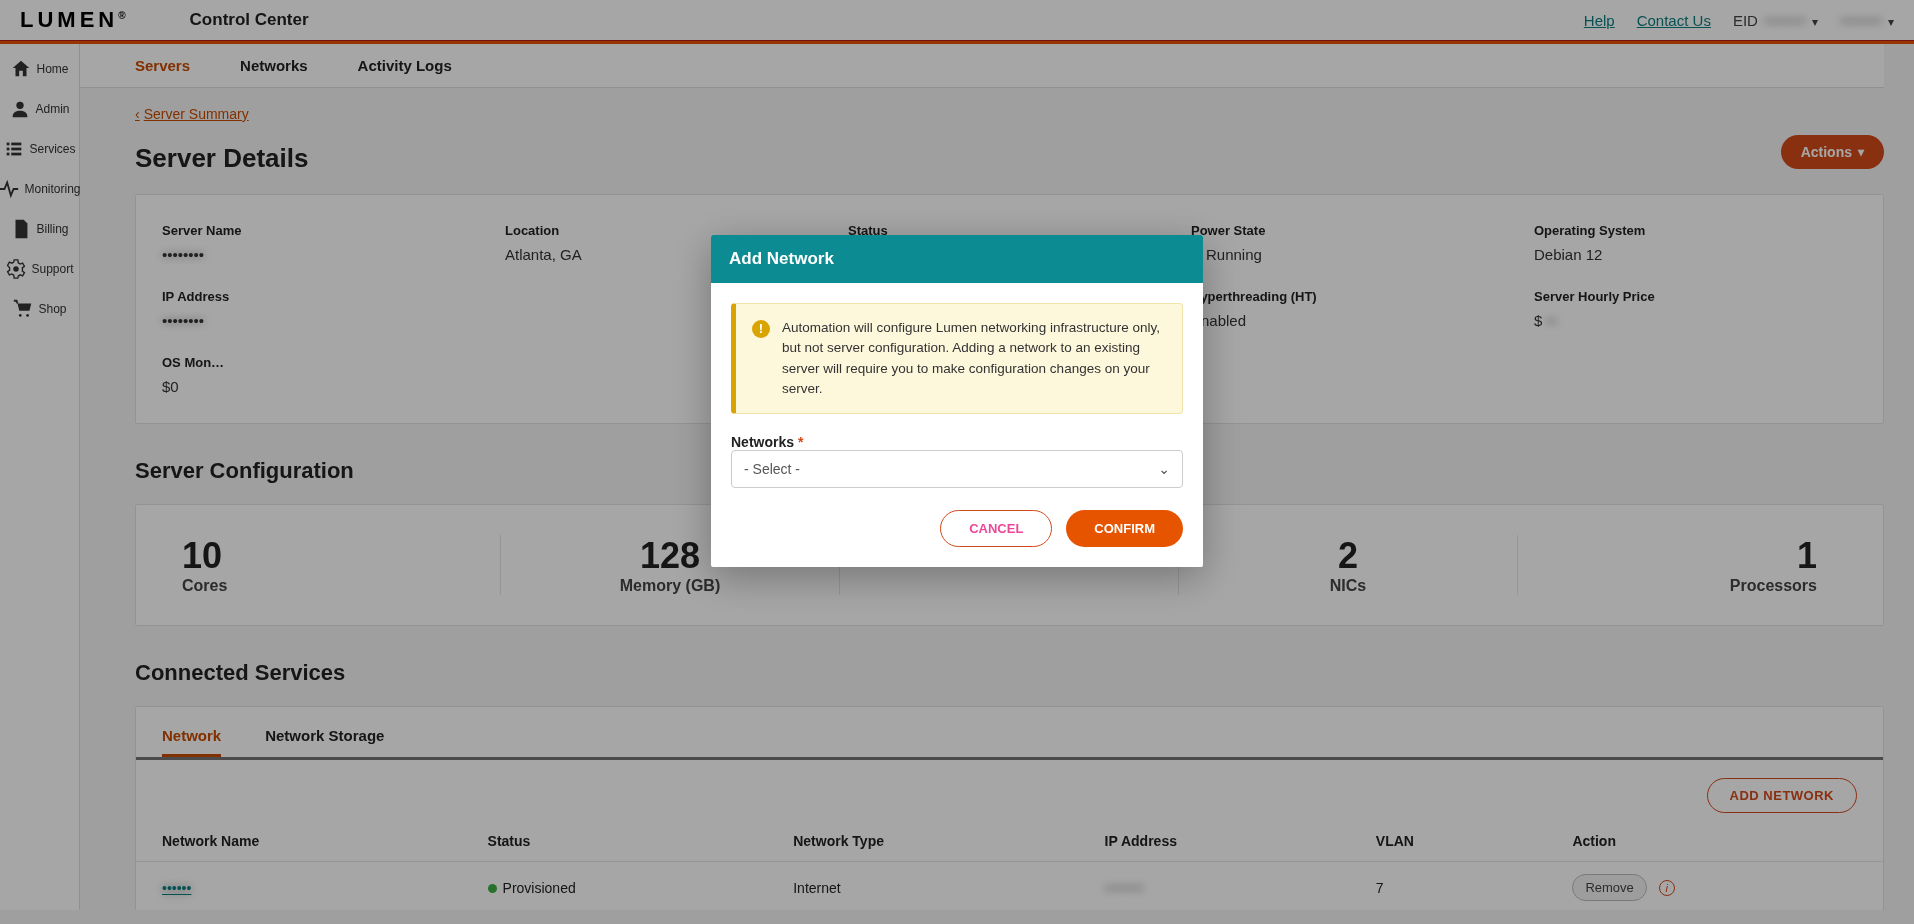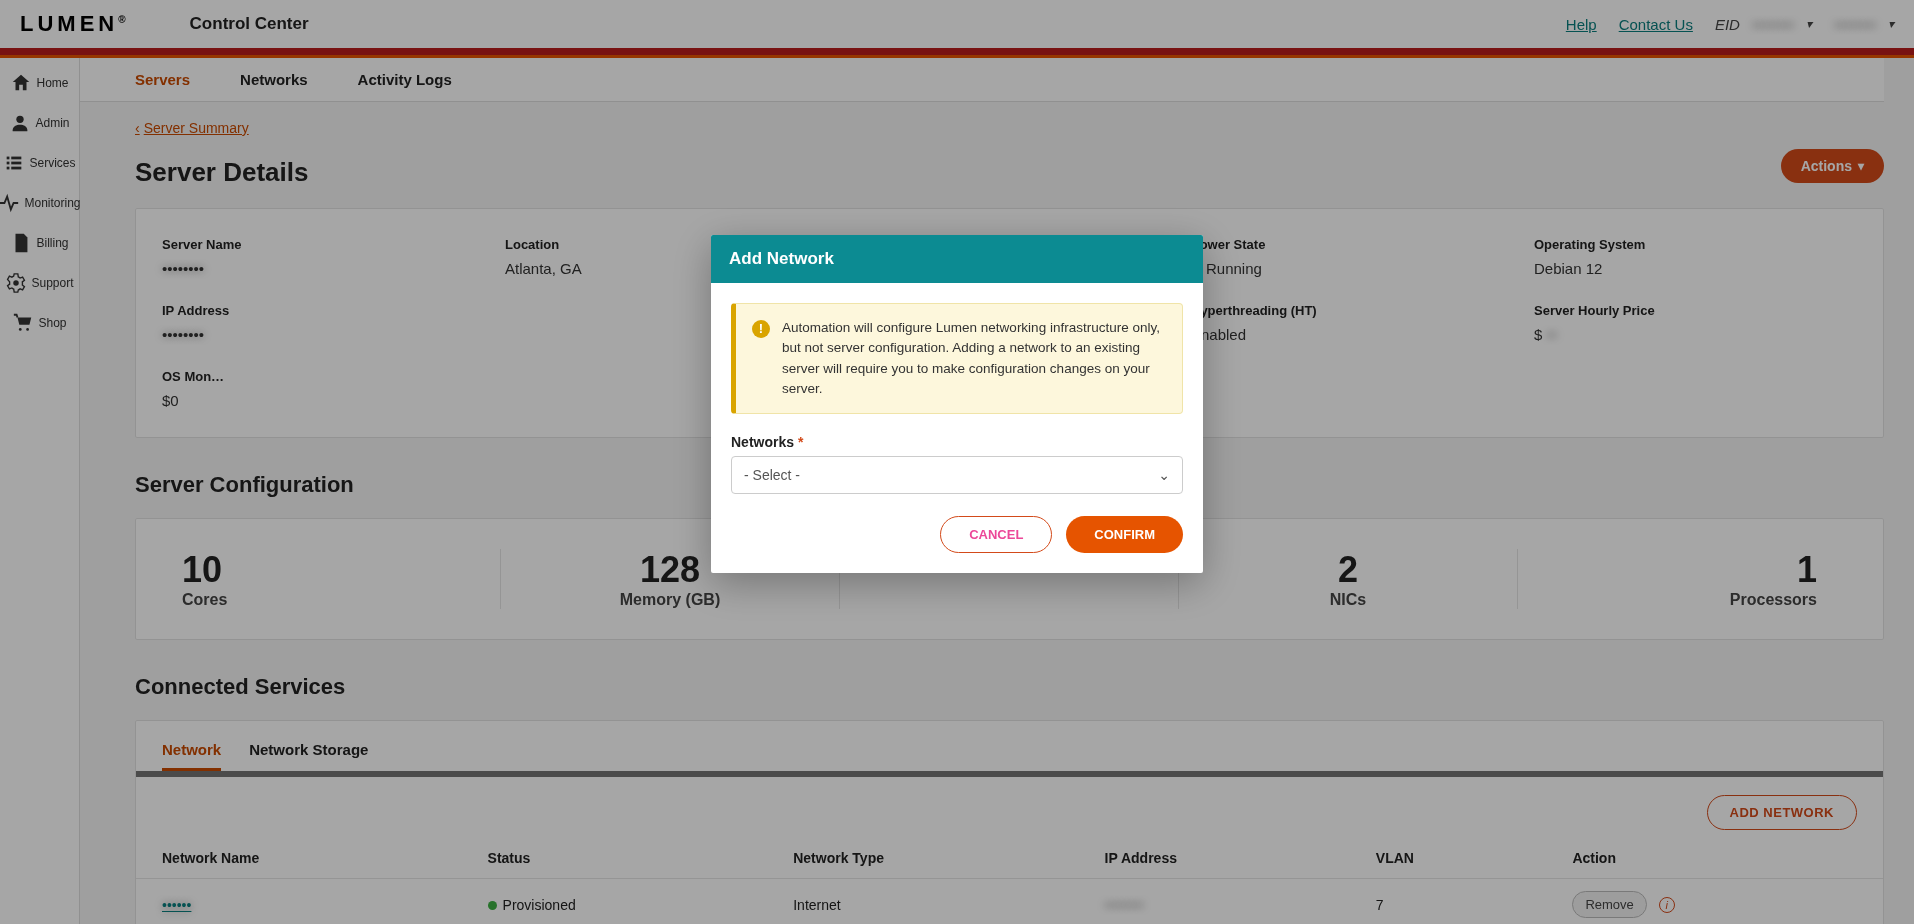--- a/index.html
+++ b/index.html
@@ -1,23 +1,23 @@
 <!DOCTYPE html>
 <html><head>
 <meta charset="utf-8">
 <style>
   * { box-sizing: border-box; margin: 0; padding: 0; font-family: -apple-system, Helvetica, Arial, sans-serif; }
   body { background: #f5f5f5; width: 1914px; height: 924px; overflow: hidden; position: relative; color: #222; }
-  .topbar { height: 55px; background: #fff; display: flex; align-items: center; padding: 8px 20px; border-bottom: 7px solid #b91c1c; }
+  .topbar { height: 41px; background: #fff; display: flex; align-items: center; padding: 8px 20px; border-bottom: 1px solid #b91c1c; }
   .logo { font-family: Arial; font-weight: 700; font-size: 22px; letter-spacing: 4px; color: #000; }
   .logo sup { font-size: 10px; }
   .app-title { margin-left: 60px; font-weight: 600; font-size: 17px; color: #222; }
   .top-right { margin-left: auto; display: flex; align-items: center; gap: 22px; font-size: 15px; }
   .top-link { color: #0a7e7e; text-decoration: underline; font-weight: 400; cursor: pointer; }
-  .eid, .userwrap { color: #444; display: flex; align-items: center; gap: 12px; font-style: italic; }
+  .eid, .userwrap { color: #444; display: flex; align-items: flex-end; gap: 6px; }
   .blur { color: transparent; text-shadow: 0 0 8px #888; }
   .chev { font-size: 12px; }
   .orange-line { height: 3px; background: #e65400; }
   .layout { display: flex; height: calc(100% - 58px); }
   .sidebar { width: 80px; background: #fff; border-right: 1px solid #ddd; display: flex; flex-direction: column; align-items: center; padding-top: 14px; gap: 18px; }
   .side-item { display: flex; flex-direction: row; align-items: center; gap: 4px; cursor: pointer; color: #333; font-size: 12px; }
   .side-item svg, .side-icon { width: 22px; height: 22px; }
   .main { flex: 1; padding: 0 30px 30px 55px; overflow: auto; }
   .tabs-top { display: flex; gap: 50px; border-bottom: 1px solid #ddd; height: 44px; align-items: center; background:#fff; margin-left:-55px; padding-left:55px;}
   .tabs-top .tab { font-size: 15px; font-weight: 600; cursor: pointer; color: #222; }
@@ -30,39 +30,39 @@
   .detail-grid { display: grid; grid-template-columns: repeat(5, 1fr); padding: 28px 26px; row-gap: 26px; column-gap: 20px; }
   .dlabel { font-size: 13px; font-weight: 700; color: #222; margin-bottom: 8px; }
   .dval { font-size: 15px; color: #333; }
   .status-dot { display: inline-block; width: 9px; height: 9px; border-radius: 50%; background: #3cb043; margin-right: 6px; vertical-align: middle; }
   .section-title { font-size: 22px; font-weight: 600; margin-top: 34px; }
   .config-grid { display: grid; grid-template-columns: repeat(5, 1fr); padding: 30px 26px; }
   .config-cell { text-align: left; border-right: 1px solid #e5e5e5; padding: 0 20px; }
   .config-cell:last-child { border-right: none; text-align: right; padding-right: 40px; }
   .config-num { font-size: 36px; font-weight: 700; }
   .config-label { font-size: 16px; color: #444; font-weight: 600; }
-  .inner-tabs { display: flex; gap: 28px; border-bottom: 6px solid #737373; padding: 20px 26px 0 26px; }
+  .inner-tabs { display: flex; gap: 44px; border-bottom: 3px solid #737373; padding: 20px 26px 0 26px; }
   .inner-tab { font-size: 15px; font-weight: 600; padding-bottom: 10px; cursor: pointer; color: #222; }
   .inner-tab.active { color: #c94a00; border-bottom: 3px solid #c94a00; }
   .add-net-row { display: flex; justify-content: flex-end; padding: 18px 26px 8px; }
   .add-net-btn { border: 1.5px solid #d34a1a; color: #d34a1a; background: #fff; border-radius: 20px; padding: 9px 22px; font-weight: 700; font-size: 13px; letter-spacing: .5px; cursor: pointer; }
   .net-table { width: 100%; border-collapse: collapse; }
   .net-table th, .net-table td { text-align: left; padding: 12px 26px; font-size: 14px; border-top: 1px solid #e5e5e5; }
   .net-table th { font-weight: 700; border-top: none; }
   .remove-btn { border: 1px solid #bbb; background: #f2f2f2; color: #444; border-radius: 14px; padding: 5px 12px; font-size: 13px; cursor: pointer; }
   .info-icon { color: #d34a1a; border: 1.5px solid #d34a1a; border-radius: 50%; width: 16px; height: 16px; display: inline-flex; align-items: center; justify-content: center; font-size: 11px; font-style: italic; margin-left: 8px; }
   .overlay { position: absolute; inset: 0; background: rgba(0,0,0,.35); display: flex; align-items: flex-start; justify-content: center; padding-top: 235px; }
   .modal { width: 492px; background: #fff; border-radius: 2px; box-shadow: 0 10px 40px rgba(0,0,0,.3); overflow: hidden; }
   .modal-head { background: #0c8b92; color: #fff; padding: 14px 18px; font-size: 17px; font-weight: 600; }
   .modal-body { padding: 20px; }
   .warn-box { background: #fdf7dc; border: 1px solid #f0e4a8; border-left: 5px solid #d9a400; border-radius: 4px; padding: 14px 16px; display: flex; gap: 12px; font-size: 13.5px; line-height: 1.5; color: #333; }
   .warn-icon { width: 18px; height: 18px; background: #d9a400; color: #fff; border-radius: 50%; display: flex; align-items: center; justify-content: center; font-weight: 700; font-size: 13px; flex-shrink: 0; margin-top: 2px; }
   .field-label { font-size: 14px; font-weight: 600; margin-top: 20px; }
   .req { color: #d34a1a; }
-  .select { margin-top: 6px; border: 1px solid #ccc; border-radius: 4px; padding: 10px 12px; font-size: 14px; color: #555; display: flex; justify-content: space-between; align-items: center; cursor: pointer; }
+  .select { border: 1px solid #ccc; border-radius: 4px; padding: 10px 12px; font-size: 14px; color: #555; display: flex; justify-content: space-between; align-items: center; cursor: pointer; }
   .modal-actions { display: flex; justify-content: flex-end; gap: 14px; margin-top: 22px; }
   .btn-cancel { border: 1.5px solid #d34a1a; color: #ec4899; background: #fff; border-radius: 22px; padding: 10px 28px; font-weight: 700; font-size: 13px; cursor: pointer; }
   .btn-confirm { background: #e65400; color: #fff; border: none; border-radius: 22px; padding: 10px 28px; font-weight: 700; font-size: 13px; cursor: pointer; }
   .netname-link { color: #0a7e7e; text-decoration: underline; }
 </style>
 </head>
 <body>
 
 <div class="topbar">
   <div class="logo"><span>LUMEN</span><sup>®</sup></div>

